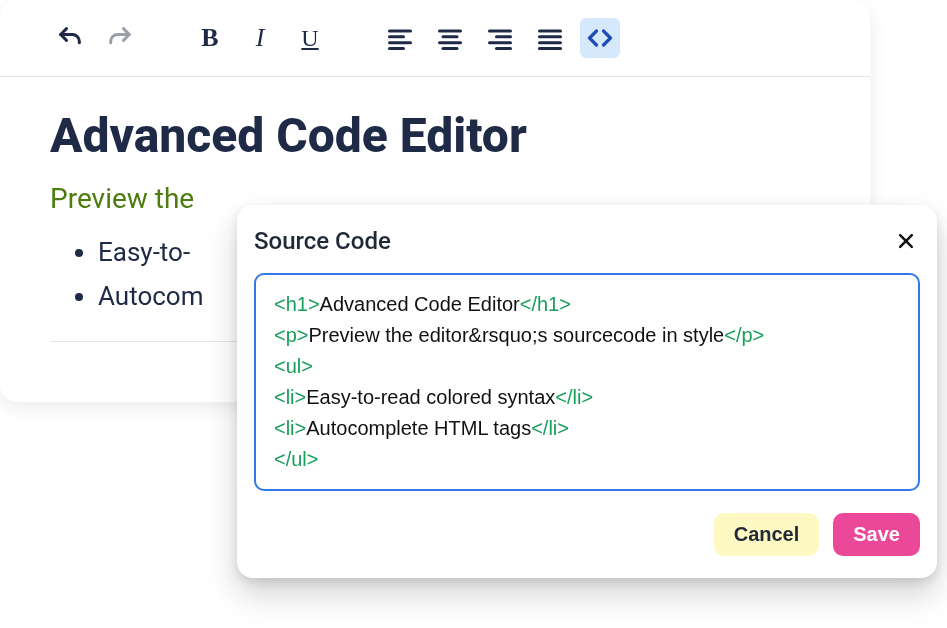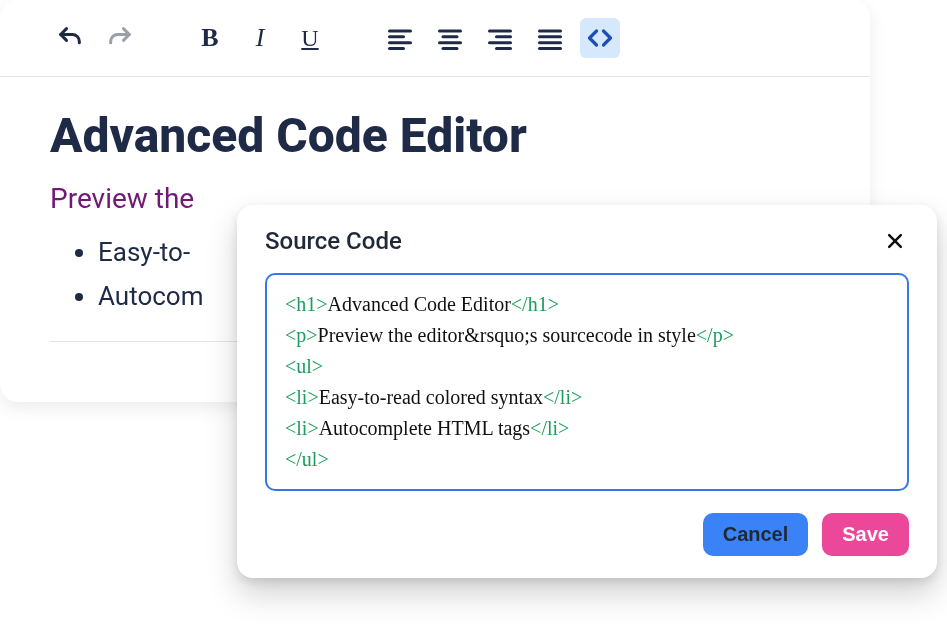--- a/index.html
+++ b/index.html
@@ -46,21 +46,21 @@
     padding: 30px 50px 60px 50px;
   }
   .content-area h1 {
     font-size: 48px;
     font-weight: 800;
     color: #1e2a46;
     margin-bottom: 18px;
   }
   .content-area .lead {
     font-size: 28px;
-    color: #701a75;
+    color: #4d7c0f;
     margin-bottom: 22px;
   }
   .content-area ul { list-style: disc; padding-left: 48px; }
   .content-area li {
     font-size: 26px;
     color: #1e2a46;
     margin: 14px 0;
   }
   .content-divider {
     border: none;
@@ -69,21 +69,21 @@
   }
   
   .modal {
     position: absolute;
     left: 237px;
     top: 205px;
     width: 700px;
     background: #fff;
     border-radius: 16px;
     box-shadow: 0 16px 32px rgba(0,0,0,0.18), 0 4px 10px rgba(0,0,0,0.10);
-    padding: 22px 28px;
+    padding: 22px 17px;
   }
   .modal-header {
     display: flex;
     justify-content: space-between;
     align-items: center;
     margin-bottom: 18px;
   }
   .modal-title {
     font-size: 24px;
     color: #1f2937;
@@ -94,21 +94,21 @@
     display:flex; align-items:center; justify-content:center;
     cursor:pointer;
     font-size: 22px;
     color:#111;
     font-weight:600;
   }
   .code-box {
     border: 2px solid #3278e6;
     border-radius: 10px;
     padding: 14px 18px;
-    font-family: Liberation Serif, serif;
+    font-family: Liberation Sans, sans-serif;
     font-size: 20px;
     line-height: 1.55;
     color: #111;
     white-space: pre-wrap;
     word-break: break-word;
     margin-bottom: 22px;
   }
   .tag { color: #1a9e5c; }
   .modal-footer {
     display:flex;
@@ -116,21 +116,21 @@
     gap: 14px;
   }
   .btn {
     padding: 10px 20px;
     border-radius: 10px;
     font-size: 20px;
     font-weight: 700;
     cursor: pointer;
     border: none;
   }
-  .btn-cancel { background: #3b82f6; color: #1f2937; }
+  .btn-cancel { background: #fef9c3; color: #1f2937; }
   .btn-save { background: #ec4899; color: #fff; }
 </style>
 </head>
 <body>
 
 <div class="editor-window">
   <div class="toolbar">
     <div class="tool-group">
       <div class="tool-btn">
         <svg viewBox="0 0 24 24" fill="none" stroke="currentColor" stroke-width="2.6" stroke-linecap="round" stroke-linejoin="round">

